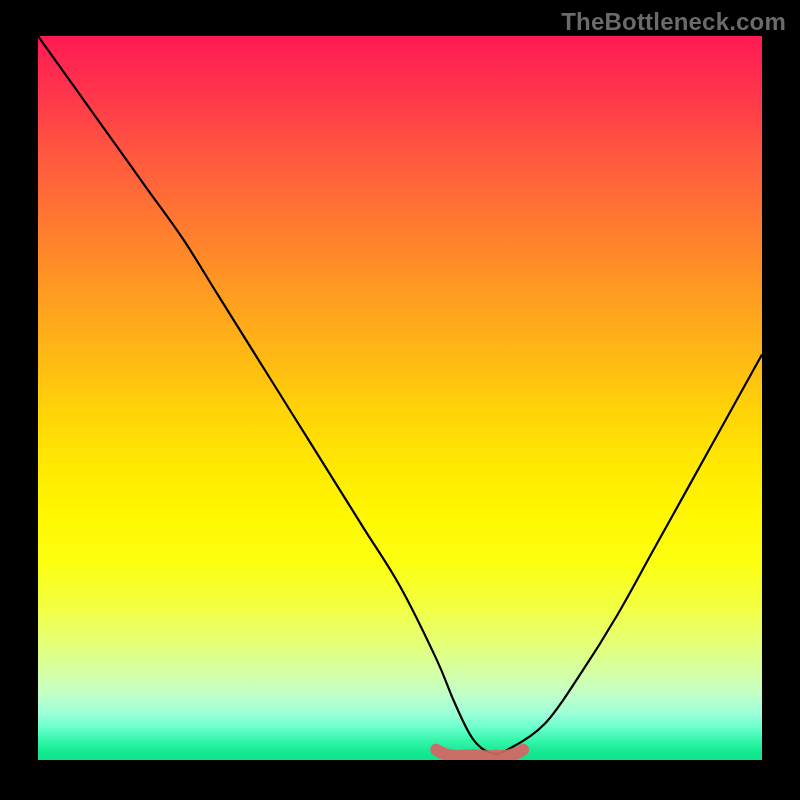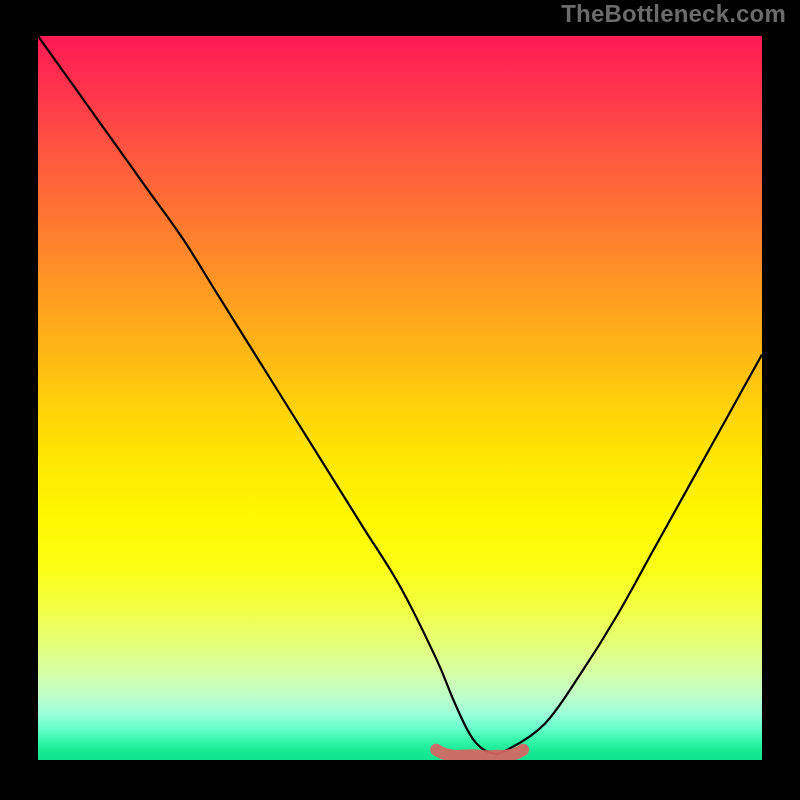--- a/index.html
+++ b/index.html
@@ -12,21 +12,21 @@
     font-family: Arial, Helvetica, sans-serif;
   }
   .frame {
     position: relative;
     width: 800px;
     height: 800px;
     background: #000;
   }
   .watermark {
     position: absolute;
-    top: 0;
+    top: 8px;
     right: 14px;
     color: #6b6b6b;
     font-size: 24px;
     font-weight: 600;
     letter-spacing: 0.2px;
     z-index: 5;
   }
   .plot {
     position: absolute;
     left: 38px;

